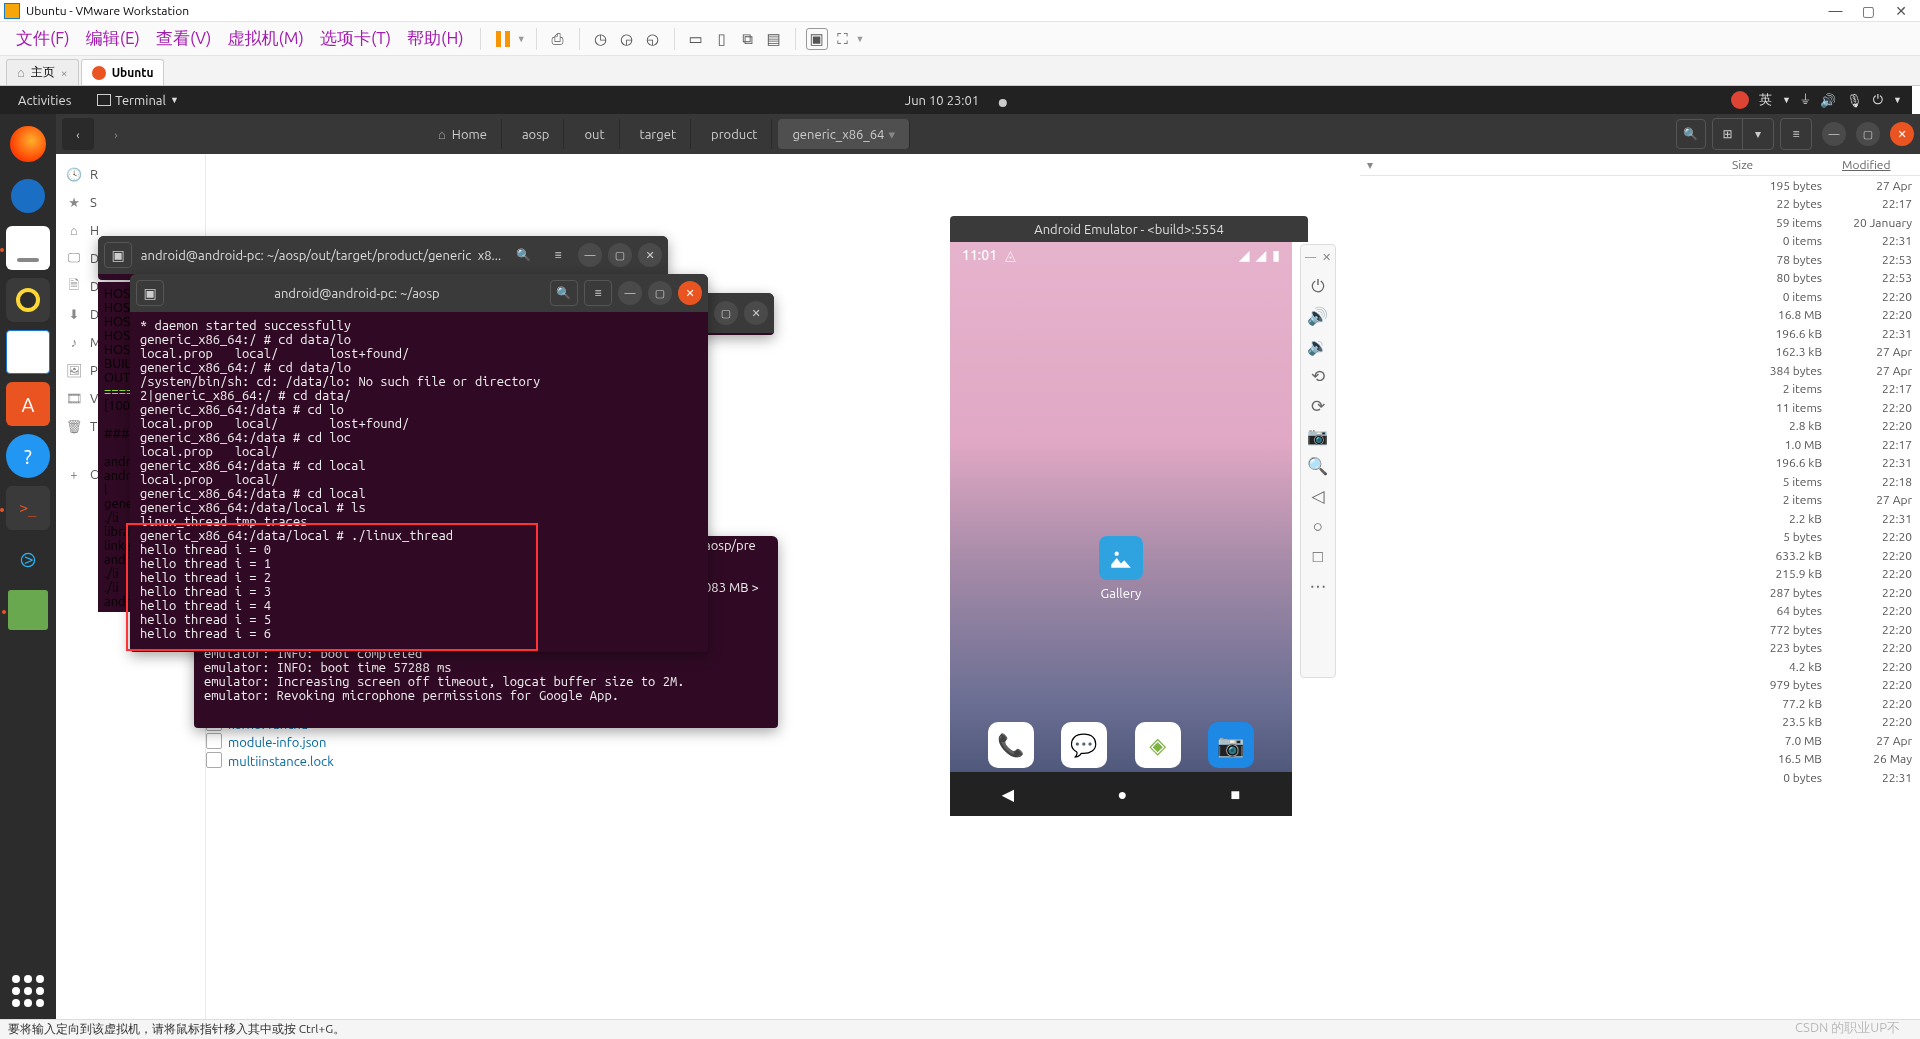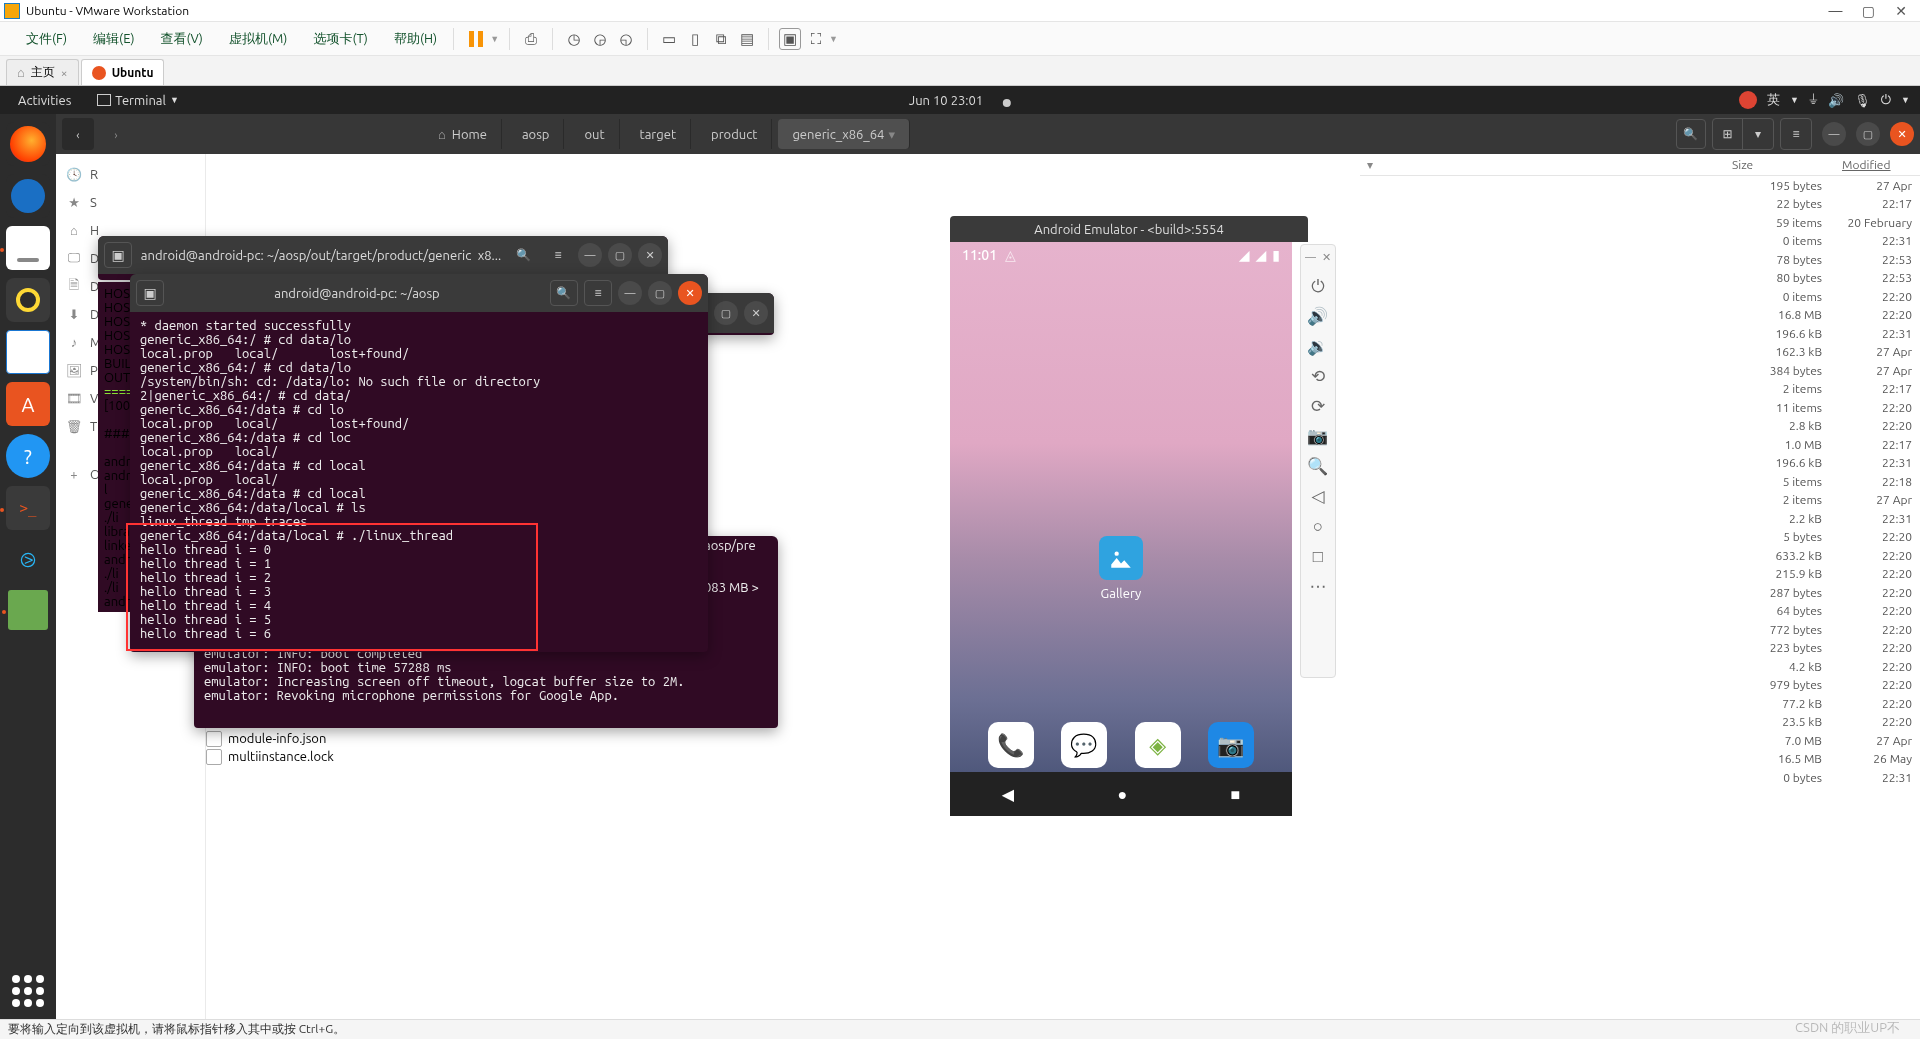--- a/index.html
+++ b/index.html
@@ -4,36 +4,36 @@
 <style>
 * { margin:0; padding:0; box-sizing:border-box; font-family:"Segoe UI","Ubuntu",sans-serif; }
 body { width:1920px; height:1039px; background:#fff; overflow:hidden; position:relative; font-size:12px; }
 
 
 .vm-title { height:22px; display:flex; align-items:center; padding:0 4px; background:#fff; border-bottom:1px solid #e5e5e5; }
 .vm-title .vm-logo { width:16px;height:16px;background:#f6a609;border:1px solid #1a7dc4;margin-right:6px; }
 .vm-title .t { flex:1; color:#000000; font-size:12px; }
 .vm-title .winbtns span { display:inline-block; width:30px; text-align:center; color:#555; cursor:pointer; font-size:14px; }
 .vm-menu { height:34px; display:flex; align-items:center; padding:0 10px; gap:4px; background:#fafafa; border-bottom:1px solid #e5e5e5; }
-.vm-menu .m { padding:4px 6px; color:#14532d; font-size:13px; cursor:pointer;margin-left:10px; }
+.vm-menu .m { padding:4px 6px; color:#a21caf; font-size:17px; cursor:pointer; }
 .vm-menu .sep { width:1px; height:22px; background:#ddd; margin:0 6px; }
 .vm-menu .ico { width:22px;height:22px; display:flex;align-items:center;justify-content:center;color:#555;cursor:pointer; font-size:15px; }
 .vm-menu .pause { width:24px;height:24px;display:flex;align-items:center;justify-content:center;}
 .vm-menu .pause svg rect{fill:#f89406}
 .vm-menu .tri { color:#999; font-size:9px; margin-left:-2px }
 .vm-tabs { height:30px; display:flex; align-items:flex-end; padding:0 6px; background:#f3f3f3; border-bottom:1px solid #ccc; gap:2px;}
 .vm-tabs .tab { height:26px; display:flex; align-items:center; padding:0 10px; border:1px solid #ccc; border-bottom:none; background:#fff; border-radius:3px 3px 0 0; font-size:12px; gap:6px; cursor:pointer;}
 .vm-tabs .tab.inactive { background:#eee; }
 .vm-tabs .tab .x { color:#888; }
 .vm-tabs .tab .home-ico{color:#888;font-size:13px}
 .vm-tabs .tab .ubuntu-ico{width:14px;height:14px;border-radius:50%;background:#e95420}
 
 
 .ubuntu { position:absolute; left:0; top:86px; right:0; bottom:20px; background:#fff; display:flex; }
-.panel { position:absolute; left:0; right:0; top:0; height:28px; background:#222; color:#ddd; display:flex; align-items:center; padding:0 10px; font-size:13px; z-index:50; }
+.panel { position:absolute; left:0; right:8px; top:0; height:28px; background:#222; color:#ddd; display:flex; align-items:center; padding:0 10px; font-size:13px; z-index:50; }
 .panel .activities { padding:2px 8px; cursor:pointer; }
 .panel .termdd { display:flex;align-items:center;gap:4px;padding:2px 8px;cursor:pointer;margin-left:10px;}
 .panel .termdd .box{width:14px;height:12px;border:1px solid #ccc;}
 .panel .center { position:absolute; left:50%; transform:translateX(-50%); display:flex; align-items:flex-end; gap:20px;}
 .panel .dot { width:8px;height:8px;background:#ccc;border-radius:50%;}
 .panel .right { margin-left:auto; display:flex; align-items:center; gap:10px; }
 .panel .rec { width:18px;height:18px;border-radius:50%;background:#d43; }
 .panel .ri { font-size:13px; cursor:pointer;}
 
 
@@ -79,21 +79,21 @@
 .fc-head { height:22px; display:flex; align-items:center; border-bottom:1px solid #e5e5e5; padding-right:8px; color:#666; font-size:12px;}
 .fc-head .c-size{width:90px;margin-left:auto;}
 .fc-head .c-mod{width:70px;margin-left:20px;text-decoration:underline;}
 .fc-rows { }
 .fc-rows .r { height:18.5px; display:flex; align-items:center; padding-right:8px; color:#333; font-size:12px;}
 .fc-rows .r .c-size{width:90px;text-align:right;margin-left:auto;color:#555;}
 .fc-rows .r .c-mod{width:70px;text-align:right;margin-left:20px;color:#555;}
 
 
 .name-list{position:absolute;left:206px;top:552px;z-index:4;font-size:13px;}
-.name-list .fr{height:18.5px;display:flex;align-items:flex-start;gap:6px;color:#000000;}
+.name-list .fr{height:18.5px;display:flex;align-items:flex-end;gap:6px;color:#0369a1;}
 .name-list .fr .ic{width:16px;height:16px;border:1px solid #aaa;border-radius:2px;}
 
 
 .term-win{position:absolute;background:#300a24;border-radius:6px 6px 4px 4px;box-shadow:0 4px 14px rgba(0,0,0,.35);overflow:hidden;z-index:20;}
 .term-head{height:38px;background:#3a3a3a;display:flex;align-items:center;padding:0 6px;gap:6px;}
 .term-head .ntab{width:28px;height:26px;border:1px solid #555;border-radius:4px;display:flex;align-items:center;justify-content:center;color:#ccc;cursor:pointer;font-size:14px;}
 .term-head .ttl{flex:1;text-align:center;color:#ddd;font-size:13px;overflow:hidden;white-space:nowrap;text-overflow:ellipsis;}
 .term-head .tb{width:28px;height:26px;border-radius:4px;display:flex;align-items:center;justify-content:center;color:#ccc;cursor:pointer;}
 .term-head .wb{width:24px;height:24px;border-radius:50%;background:#4a4a4a;display:flex;align-items:center;justify-content:center;color:#ccc;font-size:11px;cursor:pointer;}
 .term-head .wb.close{background:#e95420;color:#fff;}
@@ -339,21 +339,21 @@
         <div class="r">
           <div class="c-size">195 bytes</div>
           <div class="c-mod">27 Apr</div>
         </div>
         <div class="r">
           <div class="c-size">22 bytes</div>
           <div class="c-mod">22:17</div>
         </div>
         <div class="r">
           <div class="c-size">59 items</div>
-          <div class="c-mod">20 February</div>
+          <div class="c-mod">20 January</div>
         </div>
         <div class="r">
           <div class="c-size">0 items</div>
           <div class="c-mod">22:31</div>
         </div>
         <div class="r">
           <div class="c-size">78 bytes</div>
           <div class="c-mod">22:53</div>
         </div>
         <div class="r">

